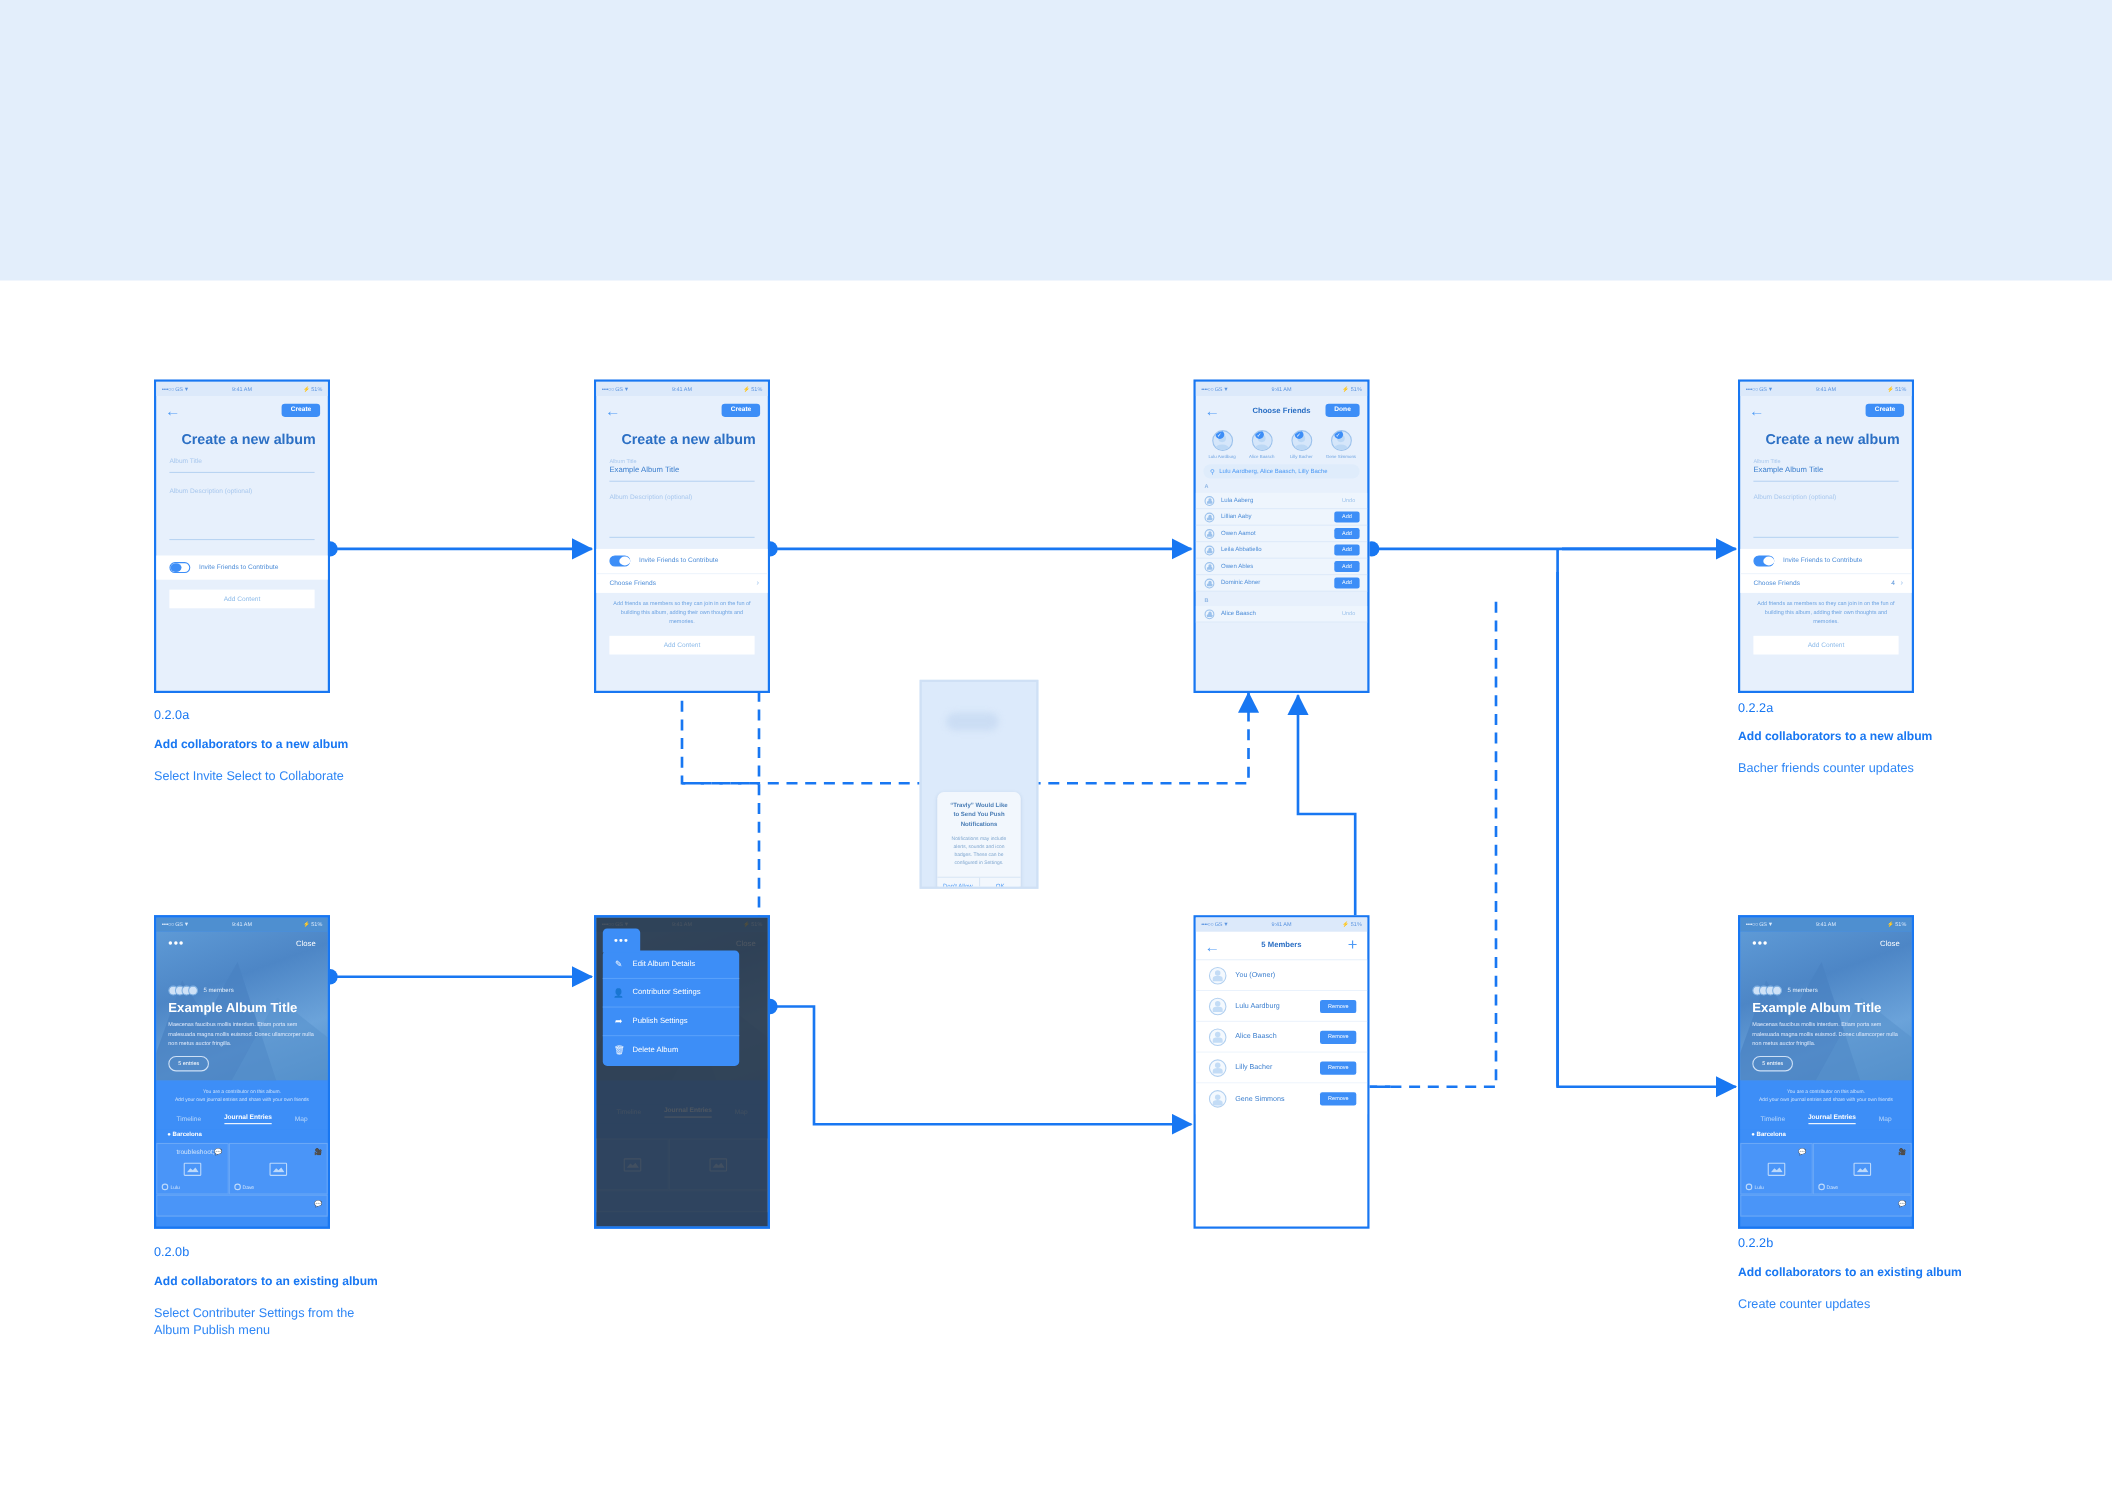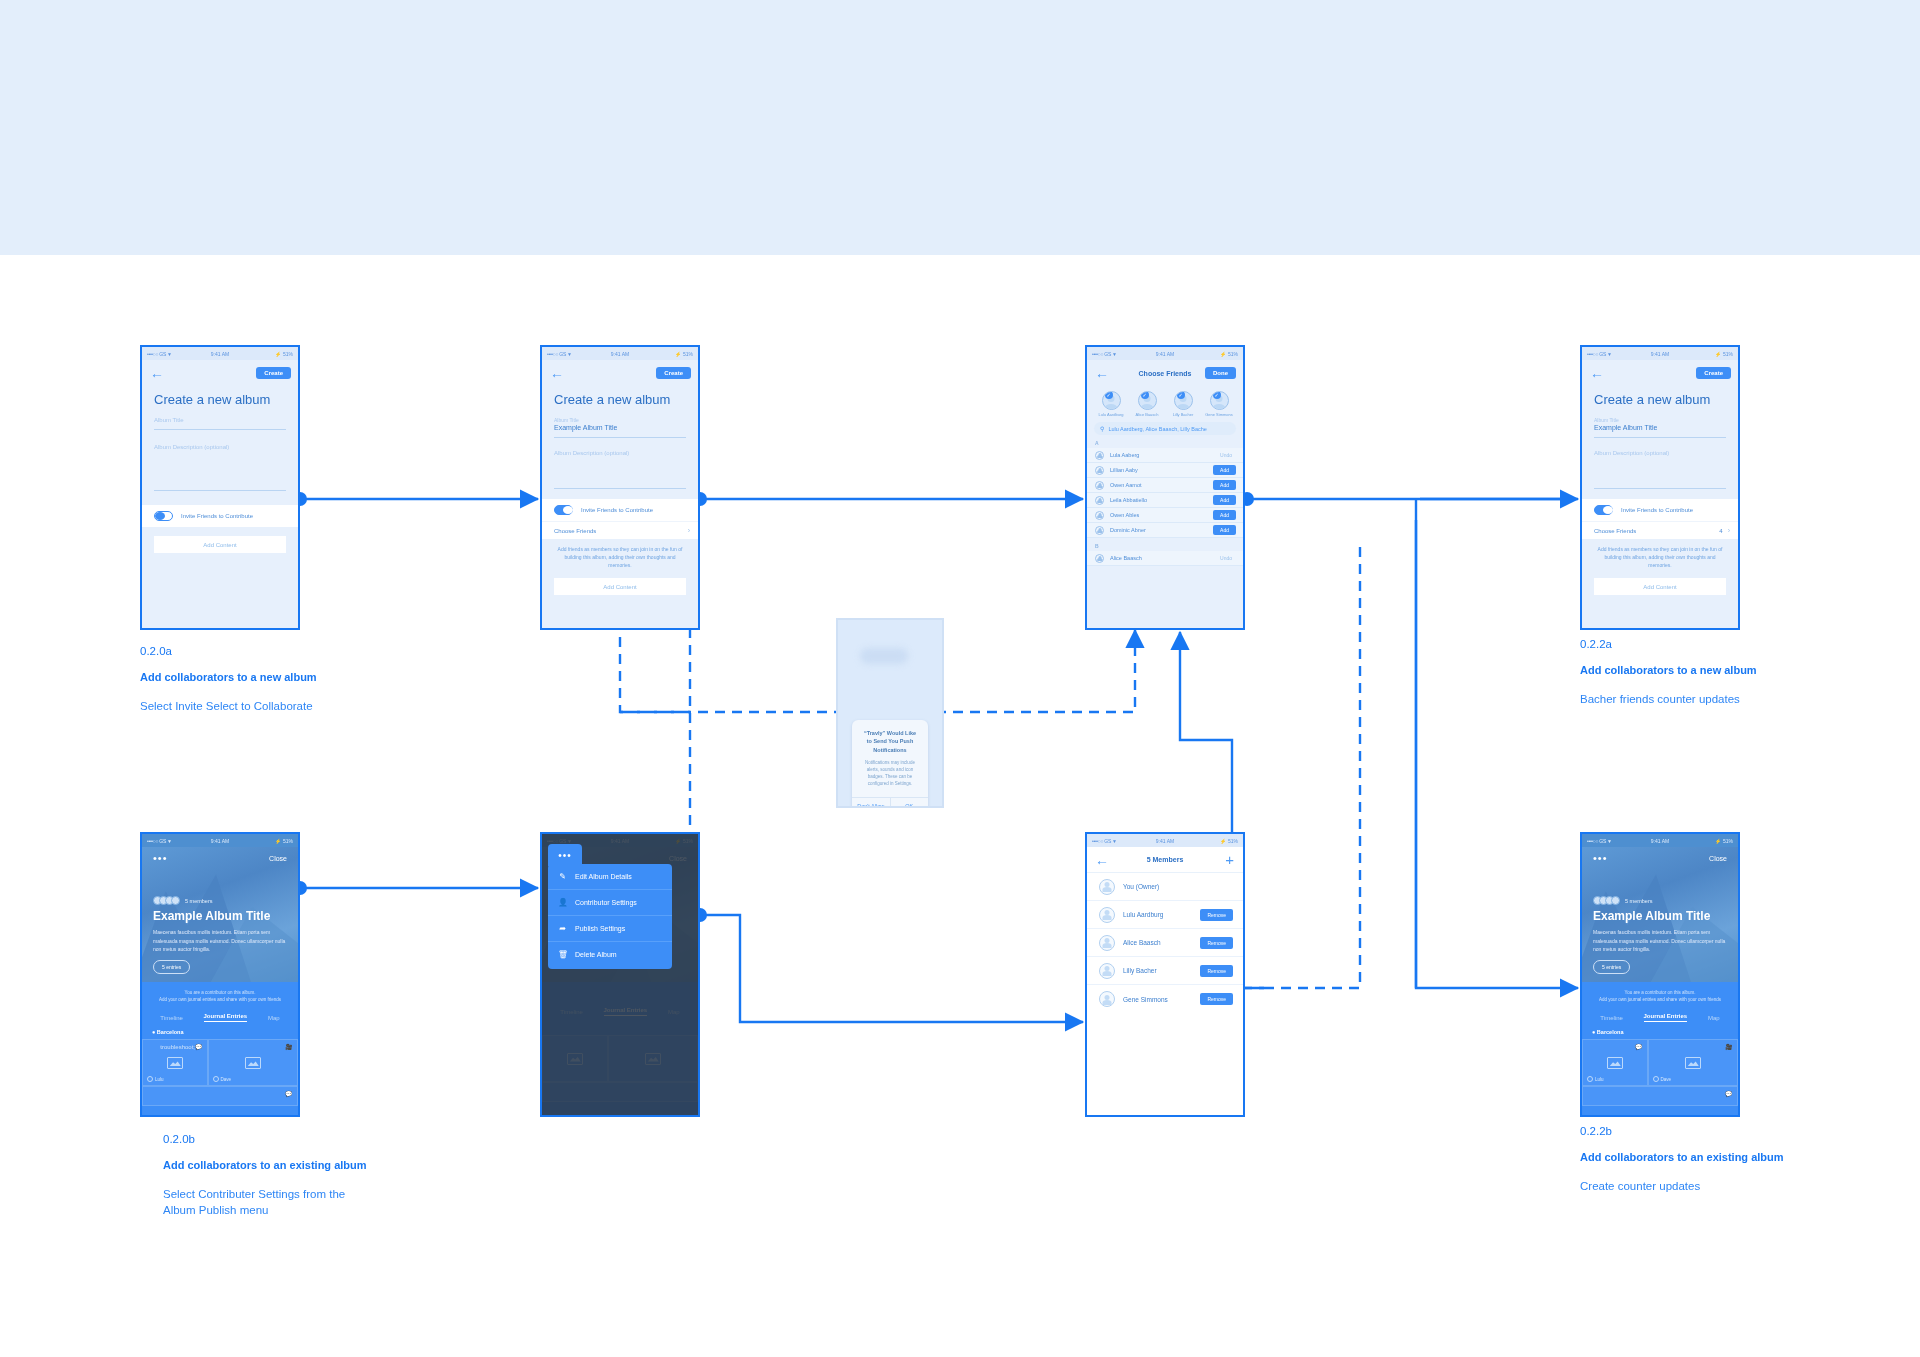--- a/index.html
+++ b/index.html
@@ -47,22 +47,23 @@
     position: absolute; left: 0; right: 0; text-align: center;
     font-size: 7px; font-weight: bold; color: #2b6fc4;
   }
   .nav .btn-pill {
     position: absolute; right: 7px; background: #3d8ef7; color: #fff;
     font-size: 6px; font-weight: bold; padding: 3px 8px; border-radius: 3px;
   }
   .nav .plus { position: absolute; right: 9px; font-size: 15px; color: #4e9af5; line-height: 1; }
 
   .screen-title {
-    font-size: 13px; font-weight: normal; color: #2b6fc4;
+    font-size: 13px; font-weight: bold; color: #2b6fc4;
     margin: 6px 0 10px 12px;
+    text-align: center;
   }
   .field-label { font-size: 5px; color: #a9c8ee; margin-left: 12px; }
   .field-value { font-size: 7px; color: #3c7fce; margin: 1px 0 0 12px; }
   .field-rule { height: 1px; background: #b9d4f2; margin: 6px 12px 0 12px; }
   .field-placeholder { font-size: 6px; color: #a9c8ee; margin-left: 12px; }
 
   .toggle-row {
     background: #fff; height: 22px; display: flex; align-items: center;
     padding-left: 12px; margin-top: 14px;
   }
@@ -603,21 +604,21 @@
         <span class="who">
             <i class="wav"></i>
             <span>Dave</span>
           </span>
       </div>
     </div>
     <div class="strip">
       <span class="badge">💬</span>
     </div>
   </div>
-  <div class="caption" style="left:140px; top:1133px;margin-left:23px;">
+  <div class="caption" style="left:140px; top:1133px;">
     <div class="cap-id">0.2.0b</div>
     <div class="cap-head">Add collaborators to an existing album</div>
     <div class="cap-sub">Select Contributer Settings from the Album Publish menu</div>
   </div>
 
   <div class="phone" style="left:540px; top:832px; width:160px; height:285px; background:#3d8ef7;">
     <div class="statusbar" style="background:#4e8fd0">
       <span class="sb-left" style="color:#dceafb">••••○○ GS ▼</span>
       <span class="sb-mid" style="color:#dceafb">9:41 AM</span>
       <span class="sb-right" style="color:#dceafb">⚡ 51%</span>

